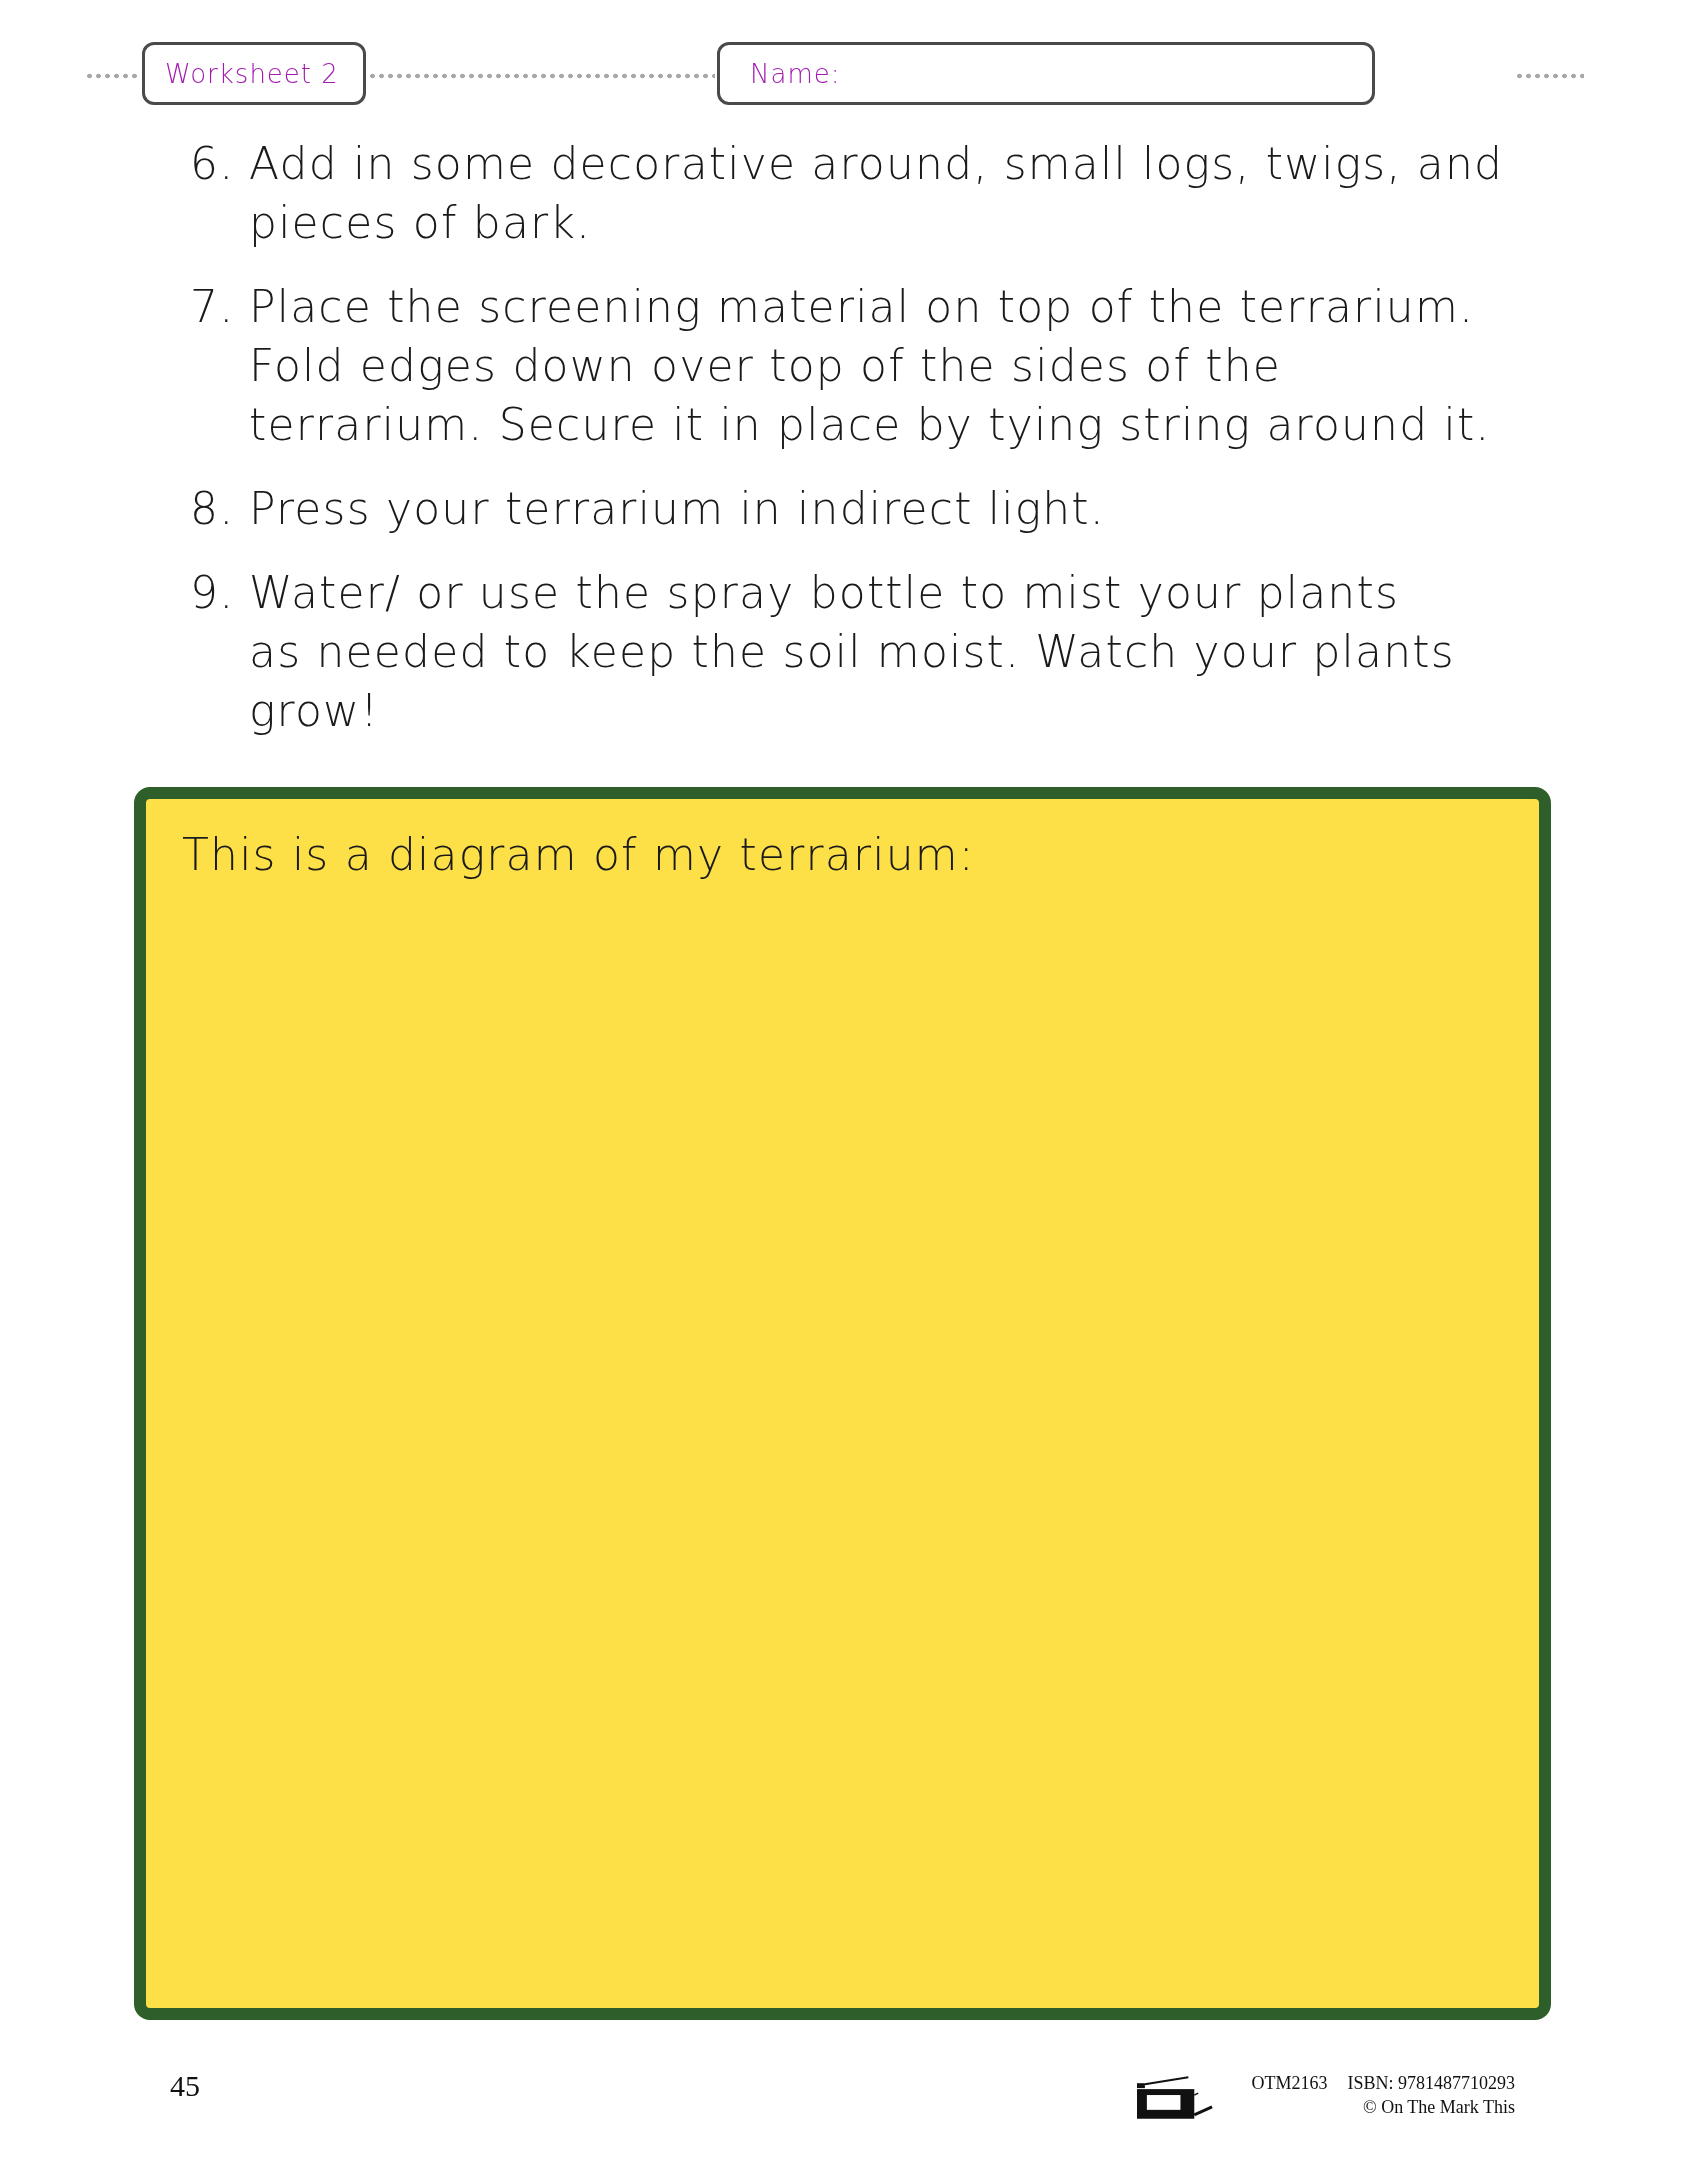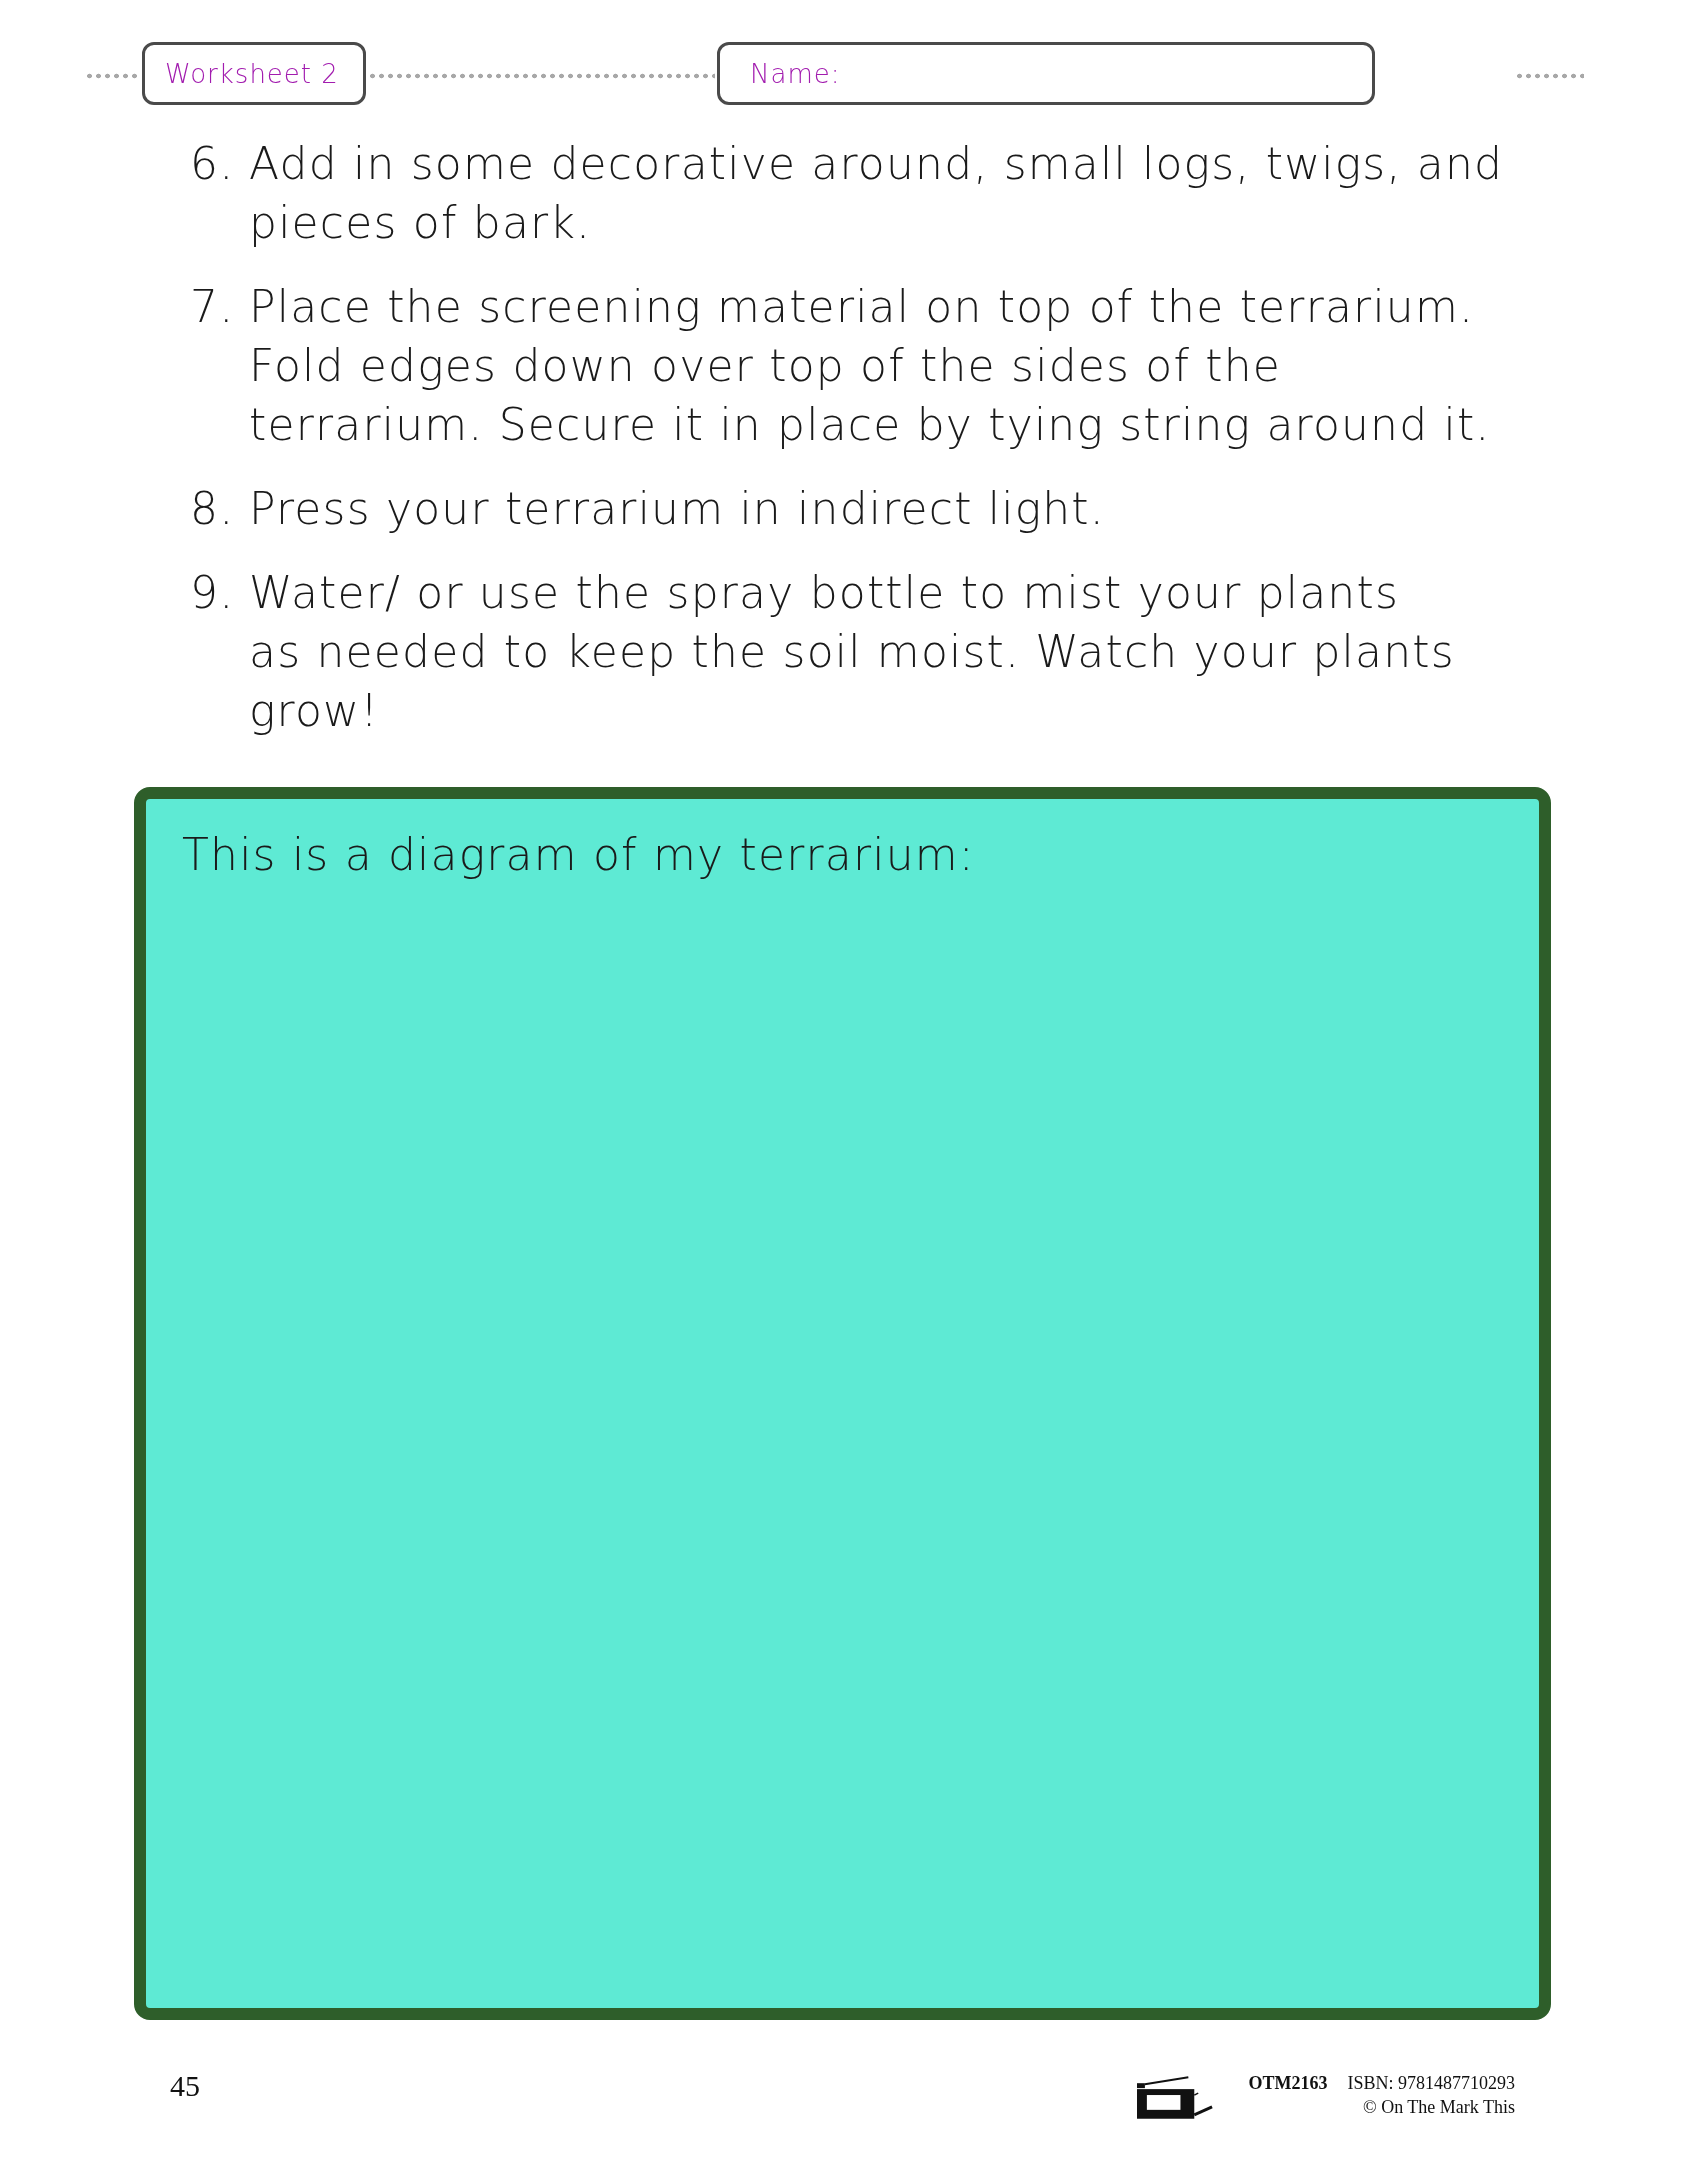--- a/index.html
+++ b/index.html
@@ -84,21 +84,21 @@
     }
     .diagram-box {
       position: absolute;
       left: 134px;
       top: 787px;
       width: 1417px;
       height: 1233px;
       box-sizing: border-box;
       border: 12px solid #2e5e2a;
       border-radius: 16px;
-      background: #5eead4;
+      background: #fde047;
     }
     .diagram-label {
       position: absolute;
       left: 36px;
       top: 30px;
       font-family: "DejaVu Sans", sans-serif;
       font-weight: 200;
       font-size: 44px;
       letter-spacing: 1.2px;
       color: #1a1a1a;
@@ -122,21 +122,21 @@
       position: absolute;
       left: 1228px;
       top: 2071px;
       width: 287px;
       font-family: "Liberation Serif", serif;
       font-size: 18px;
       line-height: 24px;
       color: #111;
       text-align: right;
     }
-    .footer-text .code { margin-right: 20px; font-weight: bold; }
+    .footer-text .code { margin-right: 20px; }
   </style>
 </head>
 <body>
 
 <div class="dots" style="left:85px; width:55px;"></div>
 <div class="dots" style="left:368px; width:347px;"></div>
 <div class="dots" style="left:1515px; width:69px;"></div>
 
 <div class="header-box ws-box">
   <span>Worksheet 2</span>

